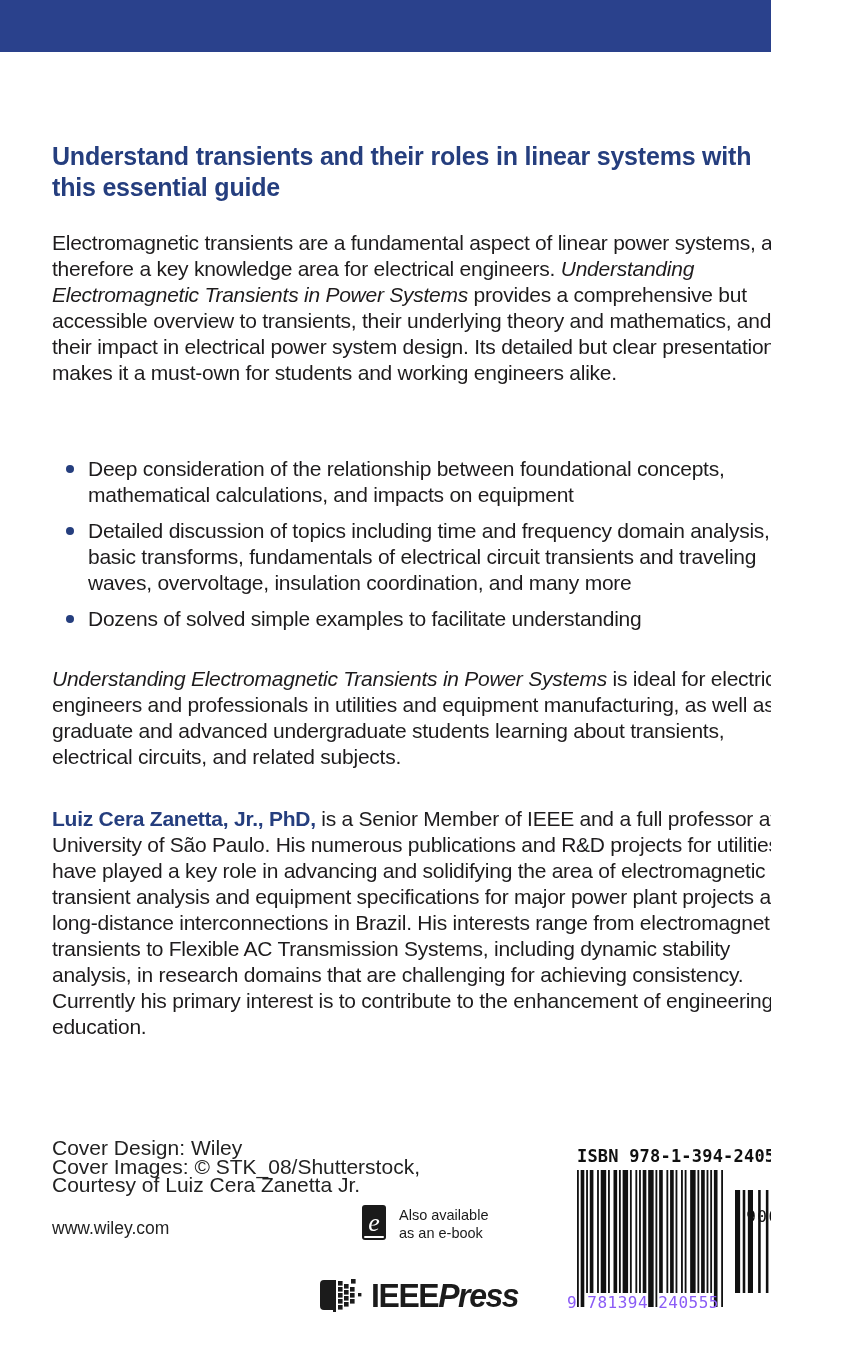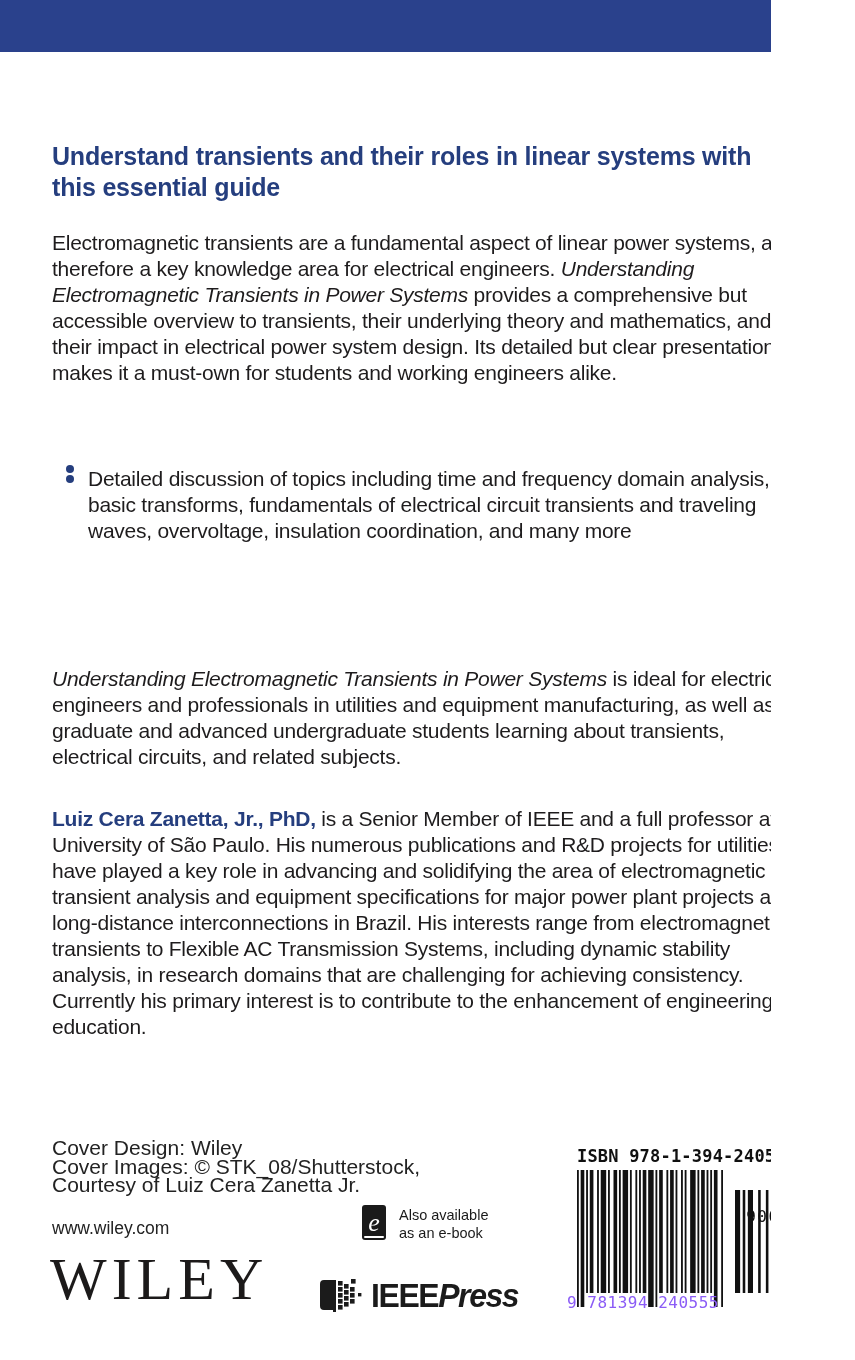--- a/index.html
+++ b/index.html
@@ -51,40 +51,44 @@
   <div class="band" style="background-color: rgb(42, 65, 140);"></div>
 
   <h1 class="headline" style="color: rgb(37, 62, 126);">Understand transients and their roles in linear systems with this essential guide</h1>
 
   <p class="para" id="p1"><span>Electromagnetic transients are a fundamental aspect of linear power systems, and therefore a key knowledge area for electrical engineers. </span><span class="it">Understanding Electromagnetic Transients in Power Systems</span><span> provides a comprehensive but accessible overview to transients, their underlying theory and mathematics, and their impact in electrical power system design. Its detailed but clear presentation makes it a must-own for students and working engineers alike.</span></p>
 
 
   <ul class="bullets">
     <li>
       <span class="dot" style="background-color: rgb(37, 62, 126);"></span>
+      <span>Deep consideration of the relationship between foundational concepts, mathematical calculations, and impacts on equipment</span>
     </li>
     <li>
       <span class="dot" style="background-color: rgb(37, 62, 126);"></span>
       <span>Detailed discussion of topics including time and frequency domain analysis, basic transforms, fundamentals of electrical circuit transients and traveling waves, overvoltage, insulation coordination, and many more</span>
+    </li>
+    <li>
+      <span class="dot" style="background-color: rgb(37, 62, 126);"></span>
+      <span>Dozens of solved simple examples to facilitate understanding</span>
     </li>
   </ul>
 
   <p class="para" id="p3"><span class="it">Understanding Electromagnetic Transients in Power Systems</span><span> is ideal for electrical engineers and professionals in utilities and equipment manufacturing, as well as for graduate and advanced undergraduate students learning about transients, electrical circuits, and related subjects.</span></p>
 
   <p class="para" id="bio"><span class="bold-accent" style="color: rgb(37, 62, 126);">Luiz Cera Zanetta, Jr., PhD,</span><span> is a Senior Member of IEEE and a full professor at University of São Paulo. His numerous publications and R&amp;D projects for utilities have played a key role in advancing and solidifying the area of electromagnetic transient analysis and equipment specifications for major power plant projects and long-distance interconnections in Brazil. His interests range from electromagnetic transients to Flexible AC Transmission Systems, including dynamic stability analysis, in research domains that are challenging for achieving consistency. Currently his primary interest is to contribute to the enhancement of engineering education.</span></p>
 
   <div class="credits">
     <div>Cover Design: Wiley</div>
     <div>Cover Images: © STK_08/Shutterstock,</div>
     <div>Courtesy of Luiz Cera Zanetta Jr.</div>
   </div>
 
   <div class="website">www.wiley.com</div>
 
-  <div class="wiley-logo">WILEY</div>
 
   <div class="ebook">
     <div class="ebook-badge">
       <span class="e">e</span>
       <span class="page-edge"></span>
     </div>
     <div class="ebook-text">
       <div>Also available</div>
       <div>as an e-book</div>
     </div>

